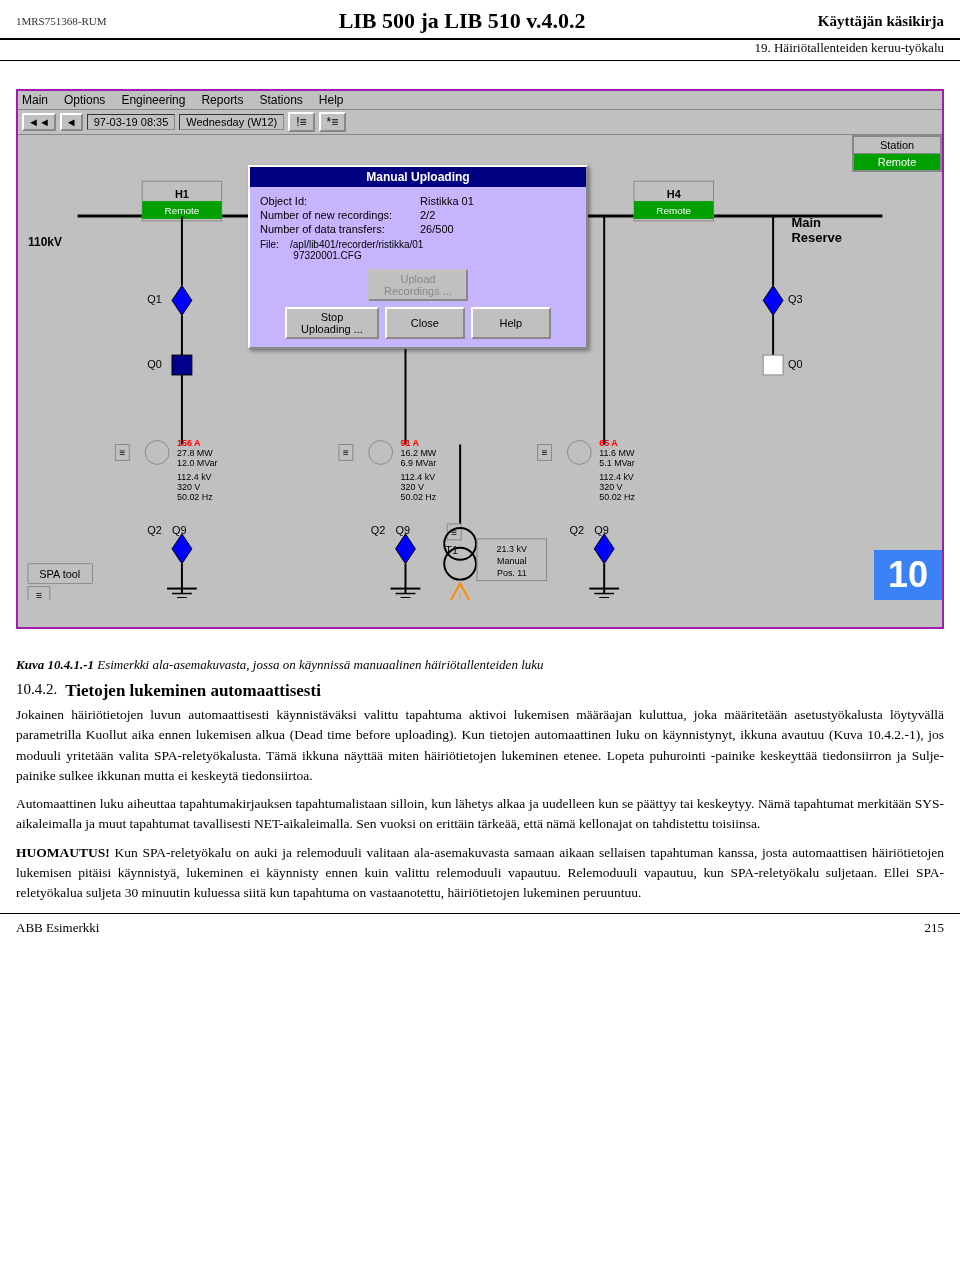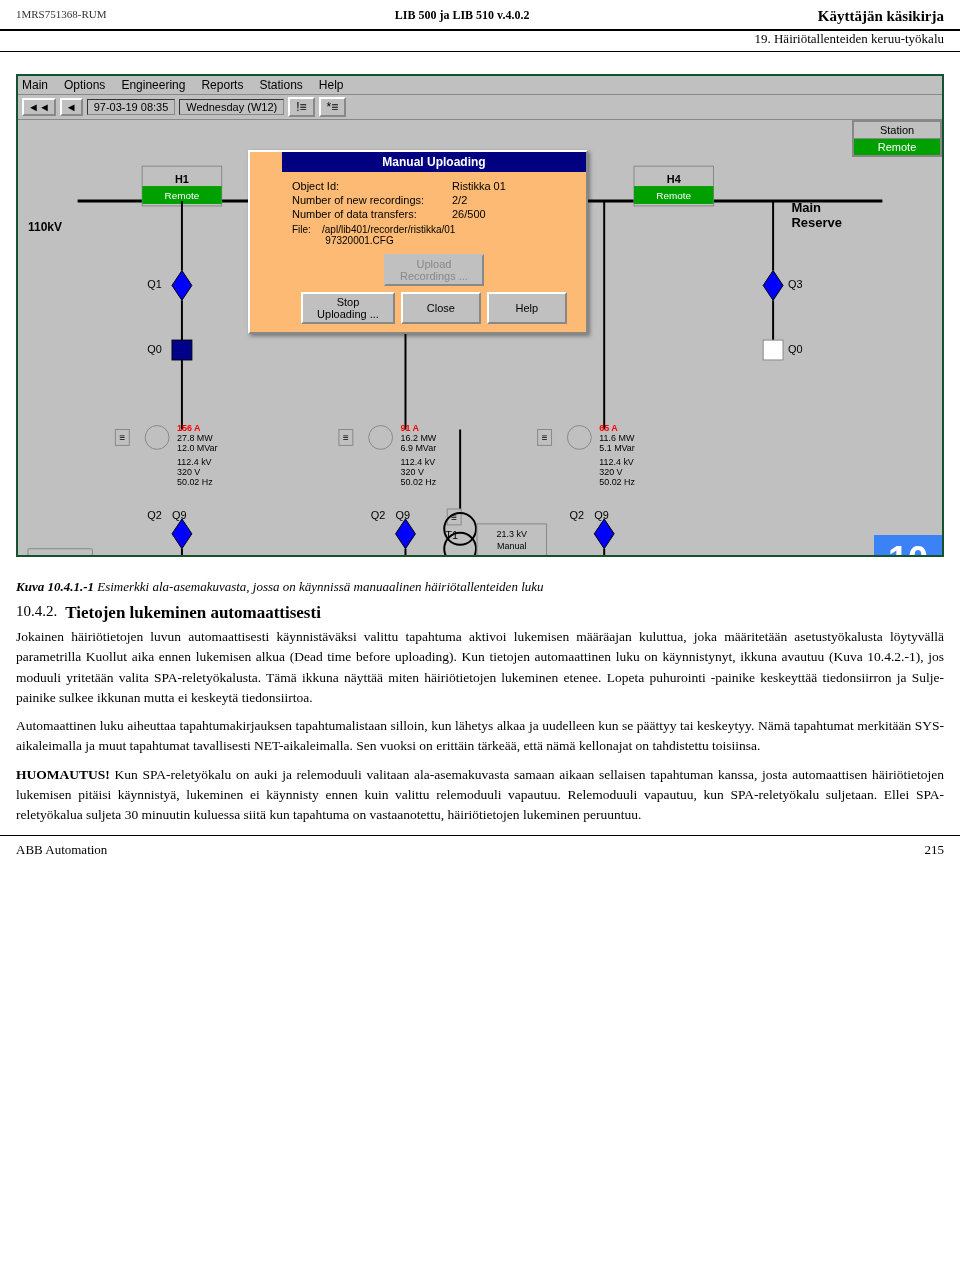--- a/index.html
+++ b/index.html
@@ -9,54 +9,54 @@
       width: 960px;
       min-height: 1274px;
       font-size: 14px;
       color: #000;
     }
 
     
     .doc-header {
       display: flex;
       justify-content: space-between;
-      align-items: flex-start;
+      align-items: center;
       padding: 8px 16px 4px 16px;
       border-bottom: 2px solid #000;
     }
     .doc-header-left {
       font-size: 11px;
       color: #333;
     }
     .doc-header-center {
       text-align: center;
-      font-size: 12px;
+      font-size: 22px;
       font-weight: bold;
     }
     .doc-header-right {
       text-align: right;
       font-size: 15px;
       font-weight: bold;
       max-width: 200px;
     }
     .doc-subheader {
       display: flex;
       justify-content: flex-end;
       padding: 0 16px 4px 16px;
       font-size: 13px;
       border-bottom: 1px solid #000;
     }
 
     
     .screenshot-container {
-      margin: 22px 16px;
-      border: 2px solid #14532d;
+      margin: 28px 16px;
+      border: 2px solid #a21caf;
       background: #c0c0c0;
       position: relative;
-      height: 483px;
+      height: 540px;
       overflow: hidden;
     }
 
     
     .menubar {
       background: #c0c0c0;
       border-bottom: 1px solid #888;
       display: flex;
       align-items: center;
       padding: 2px 4px;
@@ -150,27 +150,26 @@
       padding: 2px;
       font-size: 11px;
     }
 
     
     .dialog-box {
       position: absolute;
       top: 30px;
       left: 230px;
       width: 340px;
-      background: #fdba74;
+      background: #c4b5fd;
       border: 2px solid #888;
       border-color: #fff #888 #888 #fff;
       font-family: Arial, sans-serif;
       font-size: 11px;
       box-shadow: 2px 2px 4px rgba(0,0,0,0.4);
-      padding-left: 32px;
     }
     .dialog-title {
       background: #000080;
       color: #fff;
       text-align: center;
       padding: 3px 6px;
       font-size: 12px;
       font-weight: bold;
     }
     .dialog-body {
@@ -513,15 +512,15 @@
 </div>
 
 <div class="body-text">Jokainen häiriötietojen luvun automaattisesti käynnistäväksi valittu tapahtuma aktivoi lukemisen määräajan kuluttua, joka määritetään asetustyökalusta löytyvällä parametrilla Kuollut aika ennen lukemisen alkua (Dead time before uploading). Kun tietojen automaattinen luku on käynnistynyt, ikkuna avautuu (Kuva 10.4.2.-1), jos moduuli yritetään valita SPA-reletyökalusta. Tämä ikkuna näyttää miten häiriötietojen lukeminen etenee. Lopeta puhurointi -painike keskeyttää tiedonsiirron ja Sulje-painike sulkee ikkunan mutta ei keskeytä tiedonsiirtoa.</div>
 <div class="body-text">Automaattinen luku aiheuttaa tapahtumakirjauksen tapahtumalistaan silloin, kun lähetys alkaa ja uudelleen kun se päättyy tai keskeytyy. Nämä tapahtumat merkitään SYS-aikaleimalla ja muut tapahtumat tavallisesti NET-aikaleimalla. Sen vuoksi on erittäin tärkeää, että nämä kellonajat on tahdistettu toisiinsa.</div>
 <div class="body-text">
   <span class="bold">HUOMAUTUS!</span>
   <span> Kun SPA-reletyökalu on auki ja relemoduuli valitaan ala-asemakuvasta samaan aikaan sellaisen tapahtuman kanssa, josta automaattisen häiriötietojen lukemisen pitäisi käynnistyä, lukeminen ei käynnisty ennen kuin valittu relemoduuli vapautuu. Relemoduuli vapautuu, kun SPA-reletyökalu suljetaan. Ellei SPA-reletyökalua suljeta 30 minuutin kuluessa siitä kun tapahtuma on vastaanotettu, häiriötietojen lukeminen peruuntuu.</span>
 </div>
 
 <div class="doc-footer">
-  <span class="footer-left">ABB Automation</span>
+  <span class="footer-left">ABB Esimerkki</span>
   <span class="footer-right">215</span>
 </div>
 
 </body></html>

